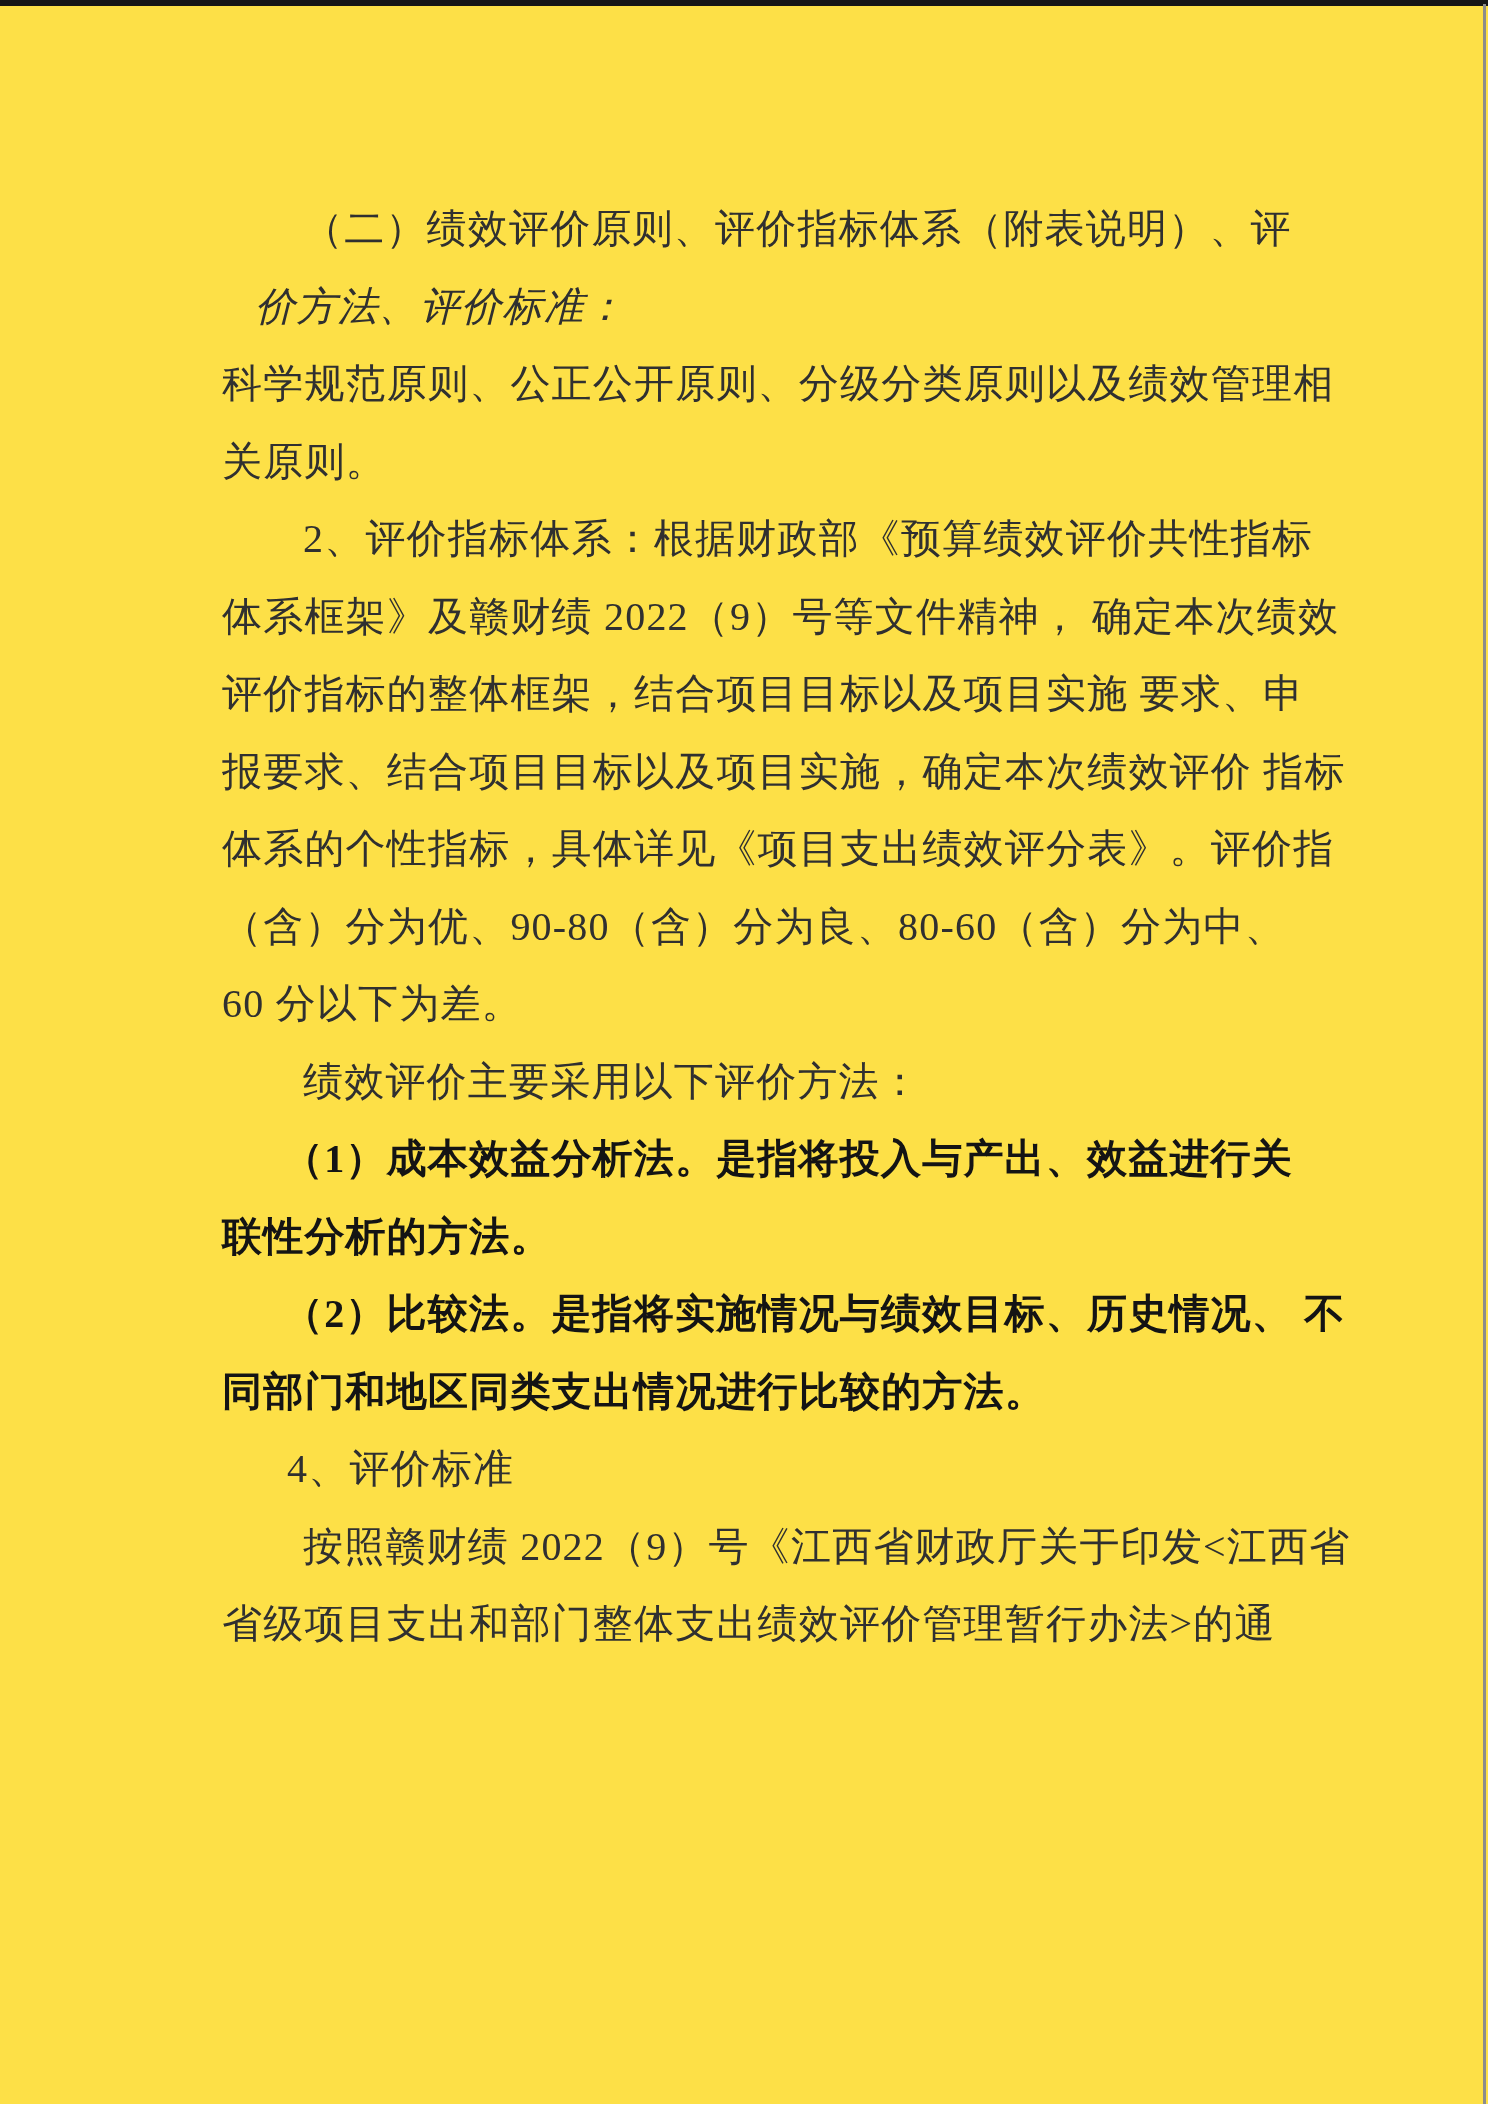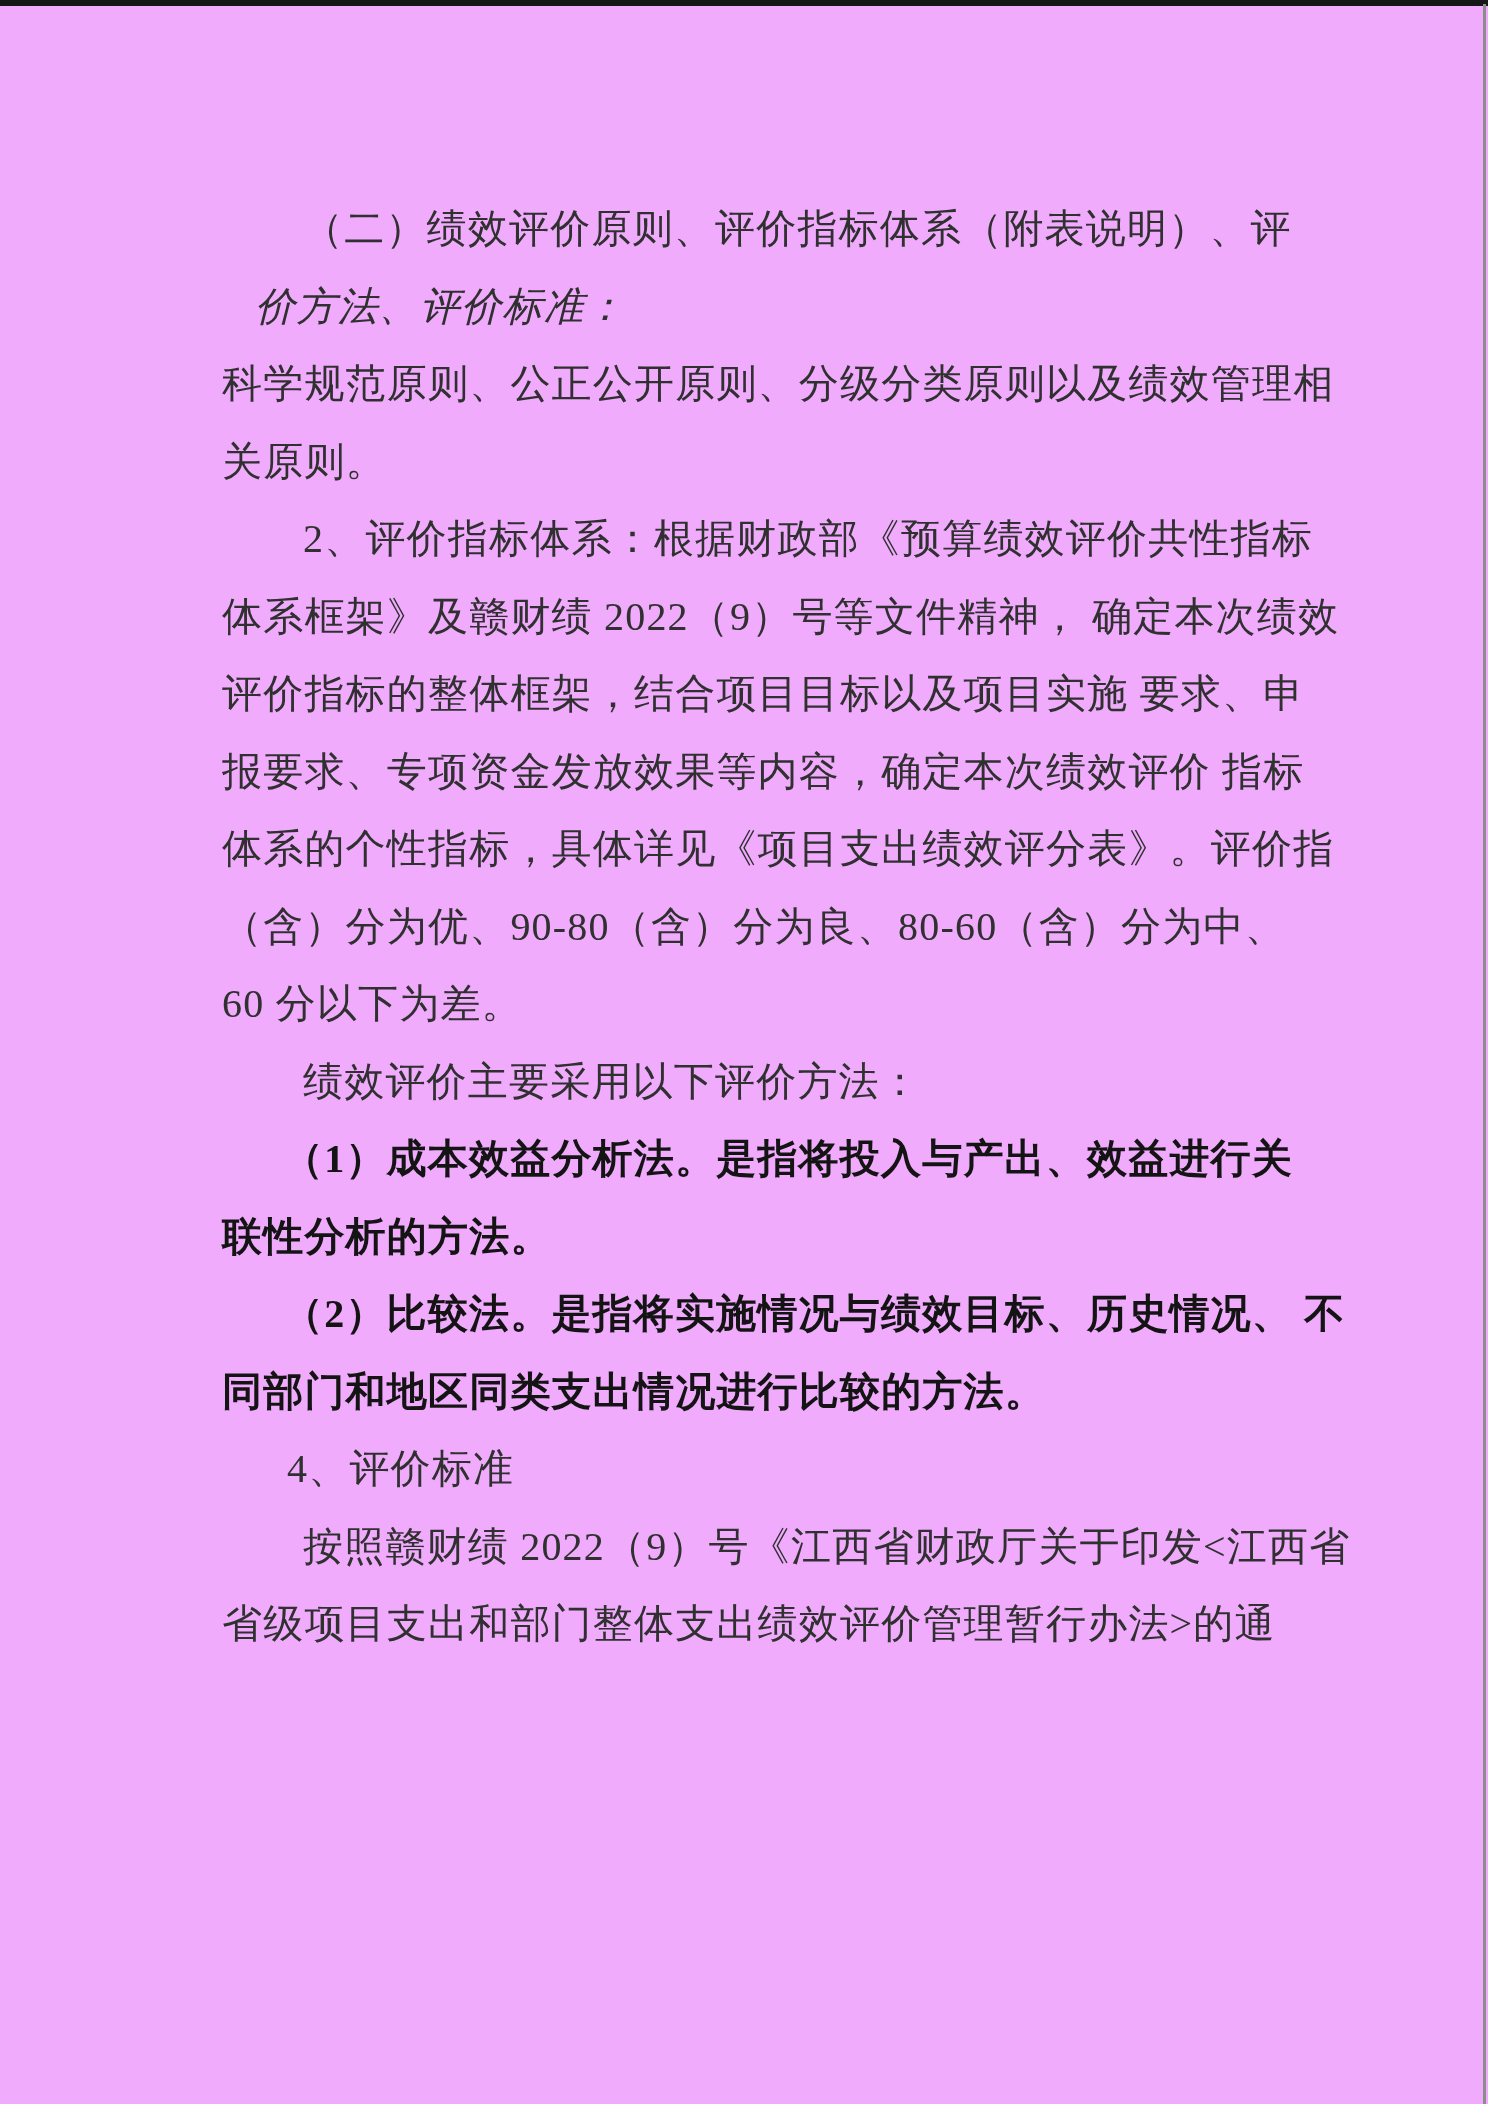--- a/index.html
+++ b/index.html
@@ -4,21 +4,21 @@
 <style>
   html, body {
     margin: 0;
     padding: 0;
     background: #ffffff;
   }
   .page {
     position: relative;
     width: 1488px;
     height: 2104px;
-    background: #f0abfc;
+    background: #fde047;
     overflow: hidden;
     font-family: "Liberation Serif", "DejaVu Serif", serif;
   }
   .scan-top-edge {
     position: absolute;
     top: 0; left: 0;
     width: 100%;
     height: 6px;
     background: #161616;
   }
@@ -63,21 +63,21 @@
   <div class="page-right-border"></div>
 
   <div class="text-block">
     <div class="line ind-a">（二）绩效评价原则、评价指标体系（附表说明）、评</div>
     <div class="line ind-b">价方法、评价标准：</div>
     <div class="line ind-0">科学规范原则、公正公开原则、分级分类原则以及绩效管理相</div>
     <div class="line ind-0">关原则。</div>
     <div class="line ind-a">2、评价指标体系：根据财政部《预算绩效评价共性指标</div>
     <div class="line ind-0">体系框架》及赣财绩 2022（9）号等文件精神， 确定本次绩效</div>
     <div class="line ind-0">评价指标的整体框架，结合项目目标以及项目实施 要求、申</div>
-    <div class="line ind-0">报要求、专项资金发放效果等内容，确定本次绩效评价 指标</div>
+    <div class="line ind-0">报要求、结合项目目标以及项目实施，确定本次绩效评价 指标</div>
     <div class="line ind-0">体系的个性指标，具体详见《项目支出绩效评分表》。评价指</div>
     <div class="line ind-0">（含）分为优、90-80（含）分为良、80-60（含）分为中、</div>
     <div class="line ind-0">60 分以下为差。</div>
     <div class="line ind-a">绩效评价主要采用以下评价方法：</div>
     <div class="line ind-c bold">（1）成本效益分析法。是指将投入与产出、效益进行关</div>
     <div class="line ind-0 bold">联性分析的方法。</div>
     <div class="line ind-c bold">（2）比较法。是指将实施情况与绩效目标、历史情况、 不</div>
     <div class="line ind-0 bold">同部门和地区同类支出情况进行比较的方法。</div>
     <div class="line ind-d">4、评价标准</div>
     <div class="line ind-a">按照赣财绩 2022（9）号《江西省财政厅关于印发&lt;江西省</div>

